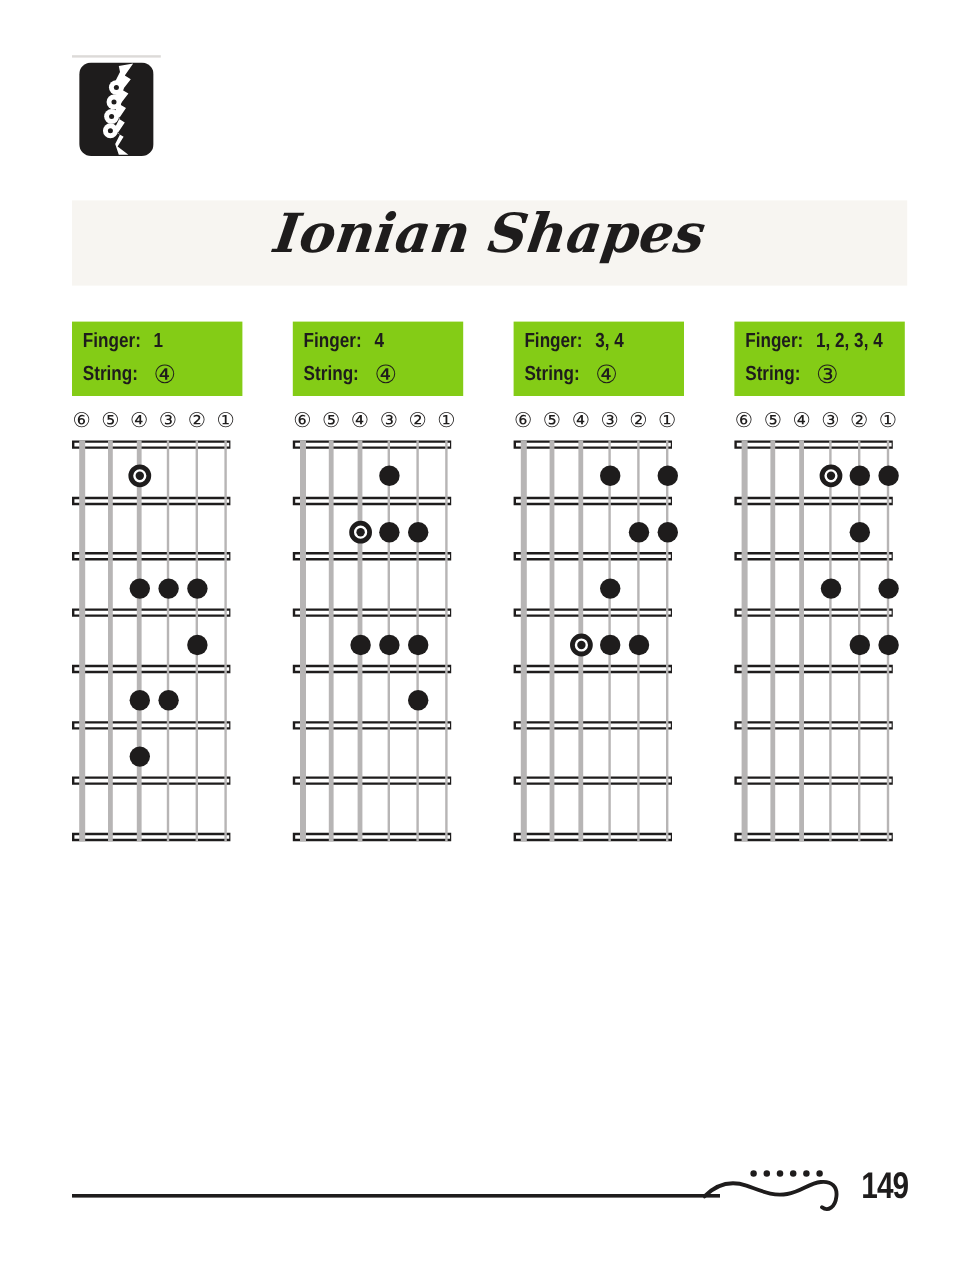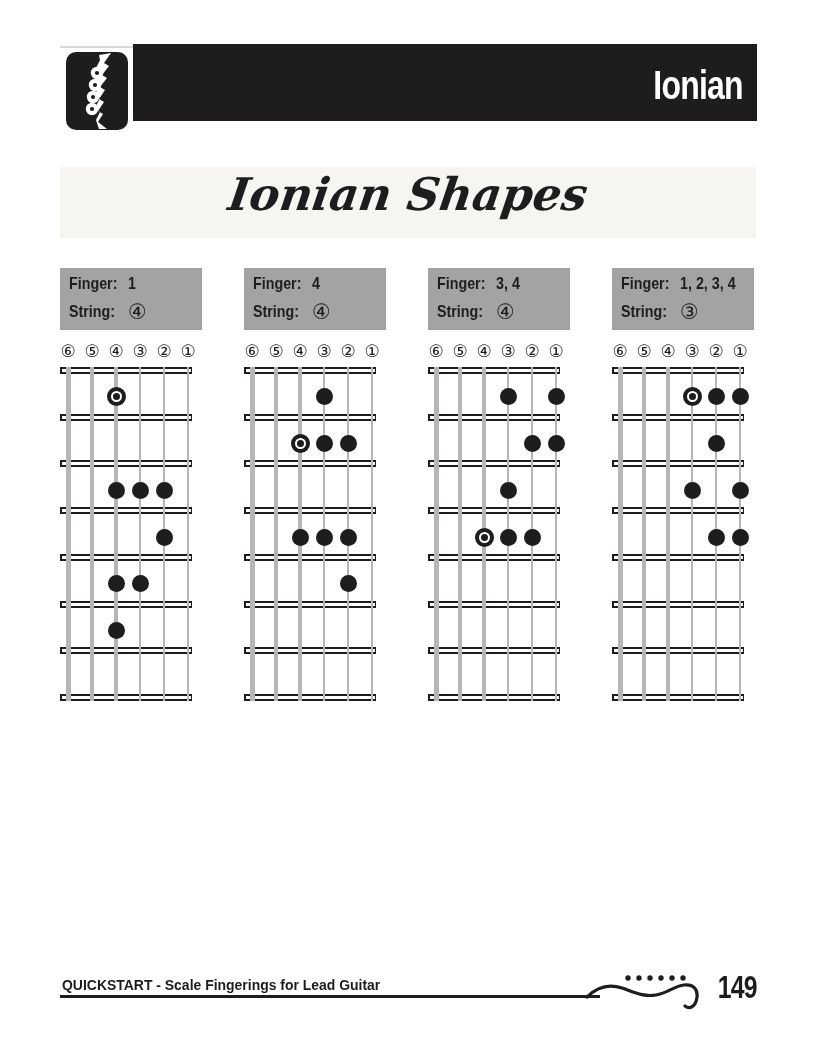--- a/index.html
+++ b/index.html
@@ -21,21 +21,21 @@
   .subtitle span{display:inline-block;transform:scaleX(0.85);letter-spacing:-0.5px;white-space:nowrap;}
   .script-band{position:absolute;left:60px;top:167px;width:696px;height:71px;background:#f7f5f1;}
   .script-title{
     position:absolute;left:0;top:168px;width:816px;text-align:center;
     font-family:"DejaVu Serif",serif;font-style:italic;font-weight:bold;font-size:45px;
   }
   .script-title span{display:inline-block;transform:skewX(-8deg);}
   
   .diagrams-row{position:absolute;left:60px;top:268px;width:696px;height:433px;}
   .diagram{position:absolute;top:0;width:142px;height:433px;}
-  .label-box{position:absolute;left:0;top:0;width:142px;height:62px;background:#a3a3a3;}
+  .label-box{position:absolute;left:0;top:0;width:142px;height:62px;background:#84cc16;}
   .lrow{position:absolute;left:9px;height:22px;font-size:17px;font-weight:bold;white-space:nowrap;}
   .lrow .val{position:absolute;left:59px;top:0;}
   .lrow.r1{top:6px;}
   .lrow.r2{top:34px;text-align:center;}
   .circled{font-family:"DejaVu Sans",sans-serif;font-weight:normal;font-size:21px;line-height:20px;}
   .string-nums{position:absolute;left:0;top:74px;width:132px;height:20px;}
   .string-nums span{
     position:absolute;top:0;transform:translateX(-50%);font-family:"DejaVu Sans",sans-serif;
     font-size:17px;line-height:18px;color:#1e1c1c;
   }
@@ -76,23 +76,20 @@
         <circle cx="31" cy="21" r="2.1" fill="#1e1c1c"></circle>
       <circle cx="29" cy="33" r="6.2" fill="#ffffff"></circle>
         <circle cx="29" cy="33" r="2.1" fill="#1e1c1c"></circle>
       <circle cx="27" cy="45" r="6.2" fill="#ffffff"></circle>
         <circle cx="27" cy="45" r="2.1" fill="#1e1c1c"></circle>
       <circle cx="26" cy="57" r="6.2" fill="#ffffff"></circle>
         <circle cx="26" cy="57" r="2.1" fill="#1e1c1c"></circle>
     </svg>
   </div>
 
-  <div class="chapter-banner">
-    <span class="chapter-title">Ionian</span>
-  </div>
 
 
   <div class="script-band"></div>
   <div class="script-title">
     <span>Ionian Shapes</span>
   </div>
 
   <div class="diagrams-row">
       <div class="diagram" style="left: 0px;">
       <div class="label-box">
@@ -273,23 +270,20 @@
           <div class="note-dot" style="left: 119.5px; top: 21.3571px;"></div>
           <div class="note-dot" style="left: 95.5px; top: 68.0714px;"></div>
           <div class="note-dot" style="left: 71.5px; top: 114.786px;"></div>
           <div class="note-dot" style="left: 119.5px; top: 114.786px;"></div>
           <div class="note-dot" style="left: 95.5px; top: 161.5px;"></div>
           <div class="note-dot" style="left: 119.5px; top: 161.5px;"></div>
         </div>
     </div>
     </div>
 
-  <div class="book-title">
-    <span>QUICKSTART - Scale Fingerings for Lead Guitar</span>
-  </div>
   <div class="footer-rule"></div>
   <svg class="squiggle" width="132" height="60" viewBox="0 0 132 60">
     <circle cx="42" cy="22" r="2.7" fill="#1e1c1c"></circle>
     <circle cx="53" cy="22" r="2.7" fill="#1e1c1c"></circle>
     <circle cx="64" cy="22" r="2.7" fill="#1e1c1c"></circle>
     <circle cx="75" cy="22" r="2.7" fill="#1e1c1c"></circle>
     <circle cx="86" cy="22" r="2.7" fill="#1e1c1c"></circle>
     <circle cx="97" cy="22" r="2.7" fill="#1e1c1c"></circle>
     <path d="M1,41 C12,30 24,28 36,32 C50,37 58,41 70,39 C82,37 88,30 98,29 C107,28 112,33 111,41 C110,50 104,54 99,50" fill="none" stroke="#1e1c1c" stroke-width="3.2" stroke-linecap="round"></path>
   </svg>

